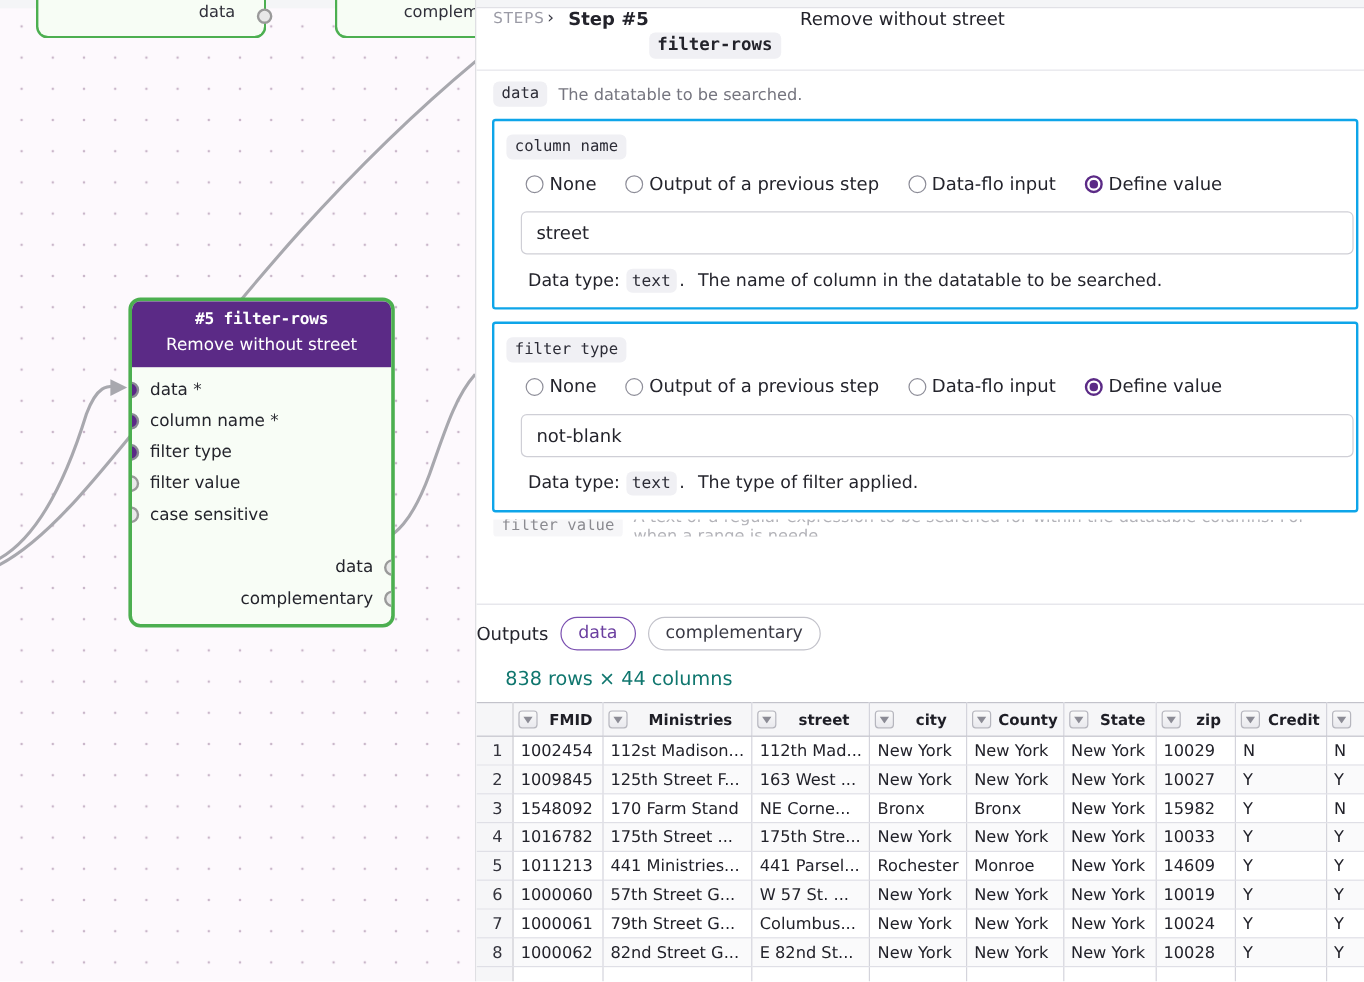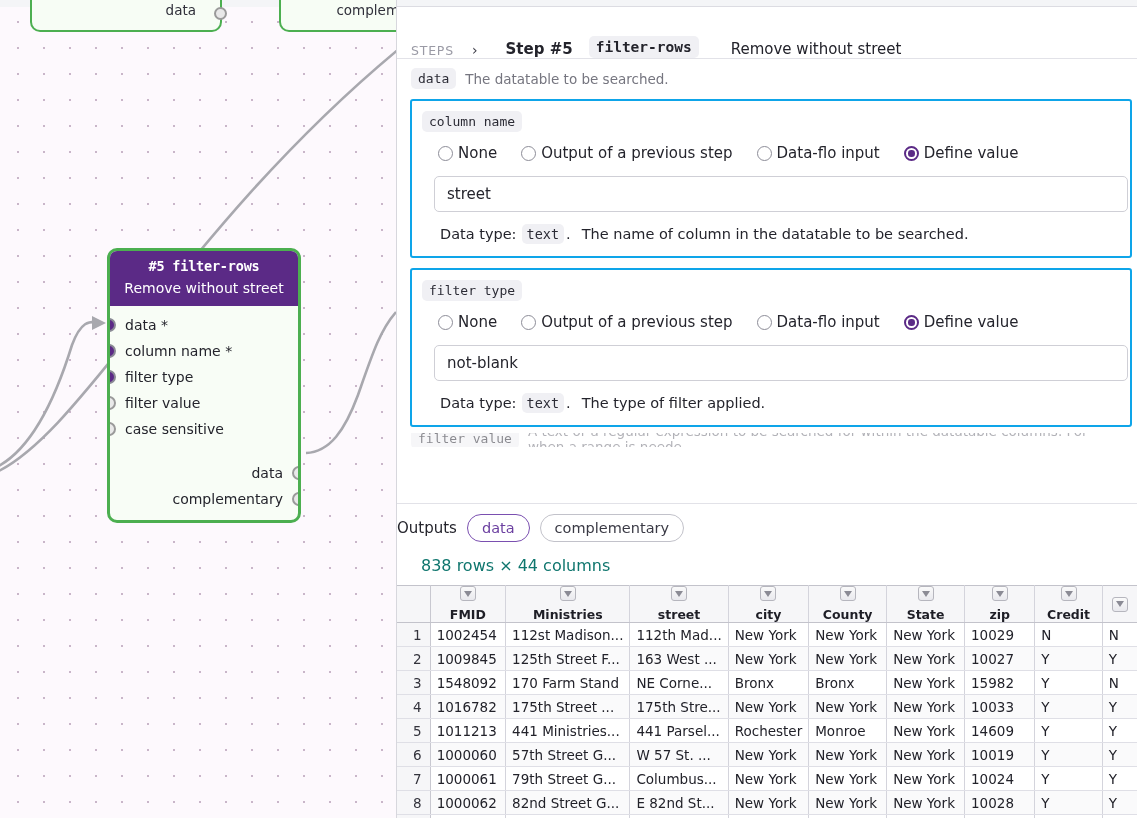--- a/index.html
+++ b/index.html
@@ -55,21 +55,21 @@
     width: 13px; height: 13px;
     border-radius: 50%;
     background: #e8e8e8;
     border: 2px solid #9a9a9a;
   }
 
   
   #node5 {
     position: absolute;
     left: 107px; top: 248px;
-    width: 194px;
+    width: 222px;
     background: #f8fdf6;
     border: 3px solid #4caf50;
     border-radius: 10px;
     overflow: hidden;
   }
   #node5-header {
     background: #5b2a86;
     color: #ffffff;
     padding: 6px 8px 8px 8px;
     text-align: center;
@@ -120,22 +120,22 @@
   #panel-topstrip {
     height: 7px;
     background: #f4f5f7;
     border-bottom: 1px solid #dcdce2;
   }
 
   
   #breadcrumb {
     height: 52px;
     display: flex;
-    align-items: flex-end;
-    gap: 16px;
+    align-items: flex-start;
+    gap: 0;
     padding: 0 14px;
     border-bottom: 1px solid #e2e2e8;
     background: #ffffff;
   }
   #crumb-steps {
     font-size: 12.5px;
     letter-spacing: 0.8px;
     color: #9a9aa5;
     font-weight: 500;
   }
@@ -144,20 +144,21 @@
     font-size: 15px; color: #23232b; font-weight: 600; margin-left: 12px;
   }
   #crumb-op {
     font-family: "DejaVu Sans Mono", "Liberation Mono", monospace;
     font-size: 14.5px;
     font-weight: 700;
     color: #23232b;
     background: #f0f0f4;
     border-radius: 5px;
     padding: 3px 7px;
+    margin-top: 20px;
   }
   #crumb-desc {
     font-size: 15px;
     color: #23232b;
     margin-left: 16px;
   }
 
   
   #params-scroll {
     position: absolute;
@@ -337,21 +338,20 @@
     font-size: 12.5px;
     font-weight: 700;
     color: #1e1e26;
     text-align: center;
     padding: 0 4px;
   }
   #grid thead th .hdr {
     display: flex;
     align-items: center;
     gap: 6px;
-    flex-direction: column;
   }
   .filter-btn {
     flex: none;
     width: 16px; height: 15px;
     border: 1px solid #b6b6be;
     border-radius: 3px;
     background: linear-gradient(#fafafa, #e9e9ee);
     display: inline-flex;
     align-items: center;
     justify-content: center;

